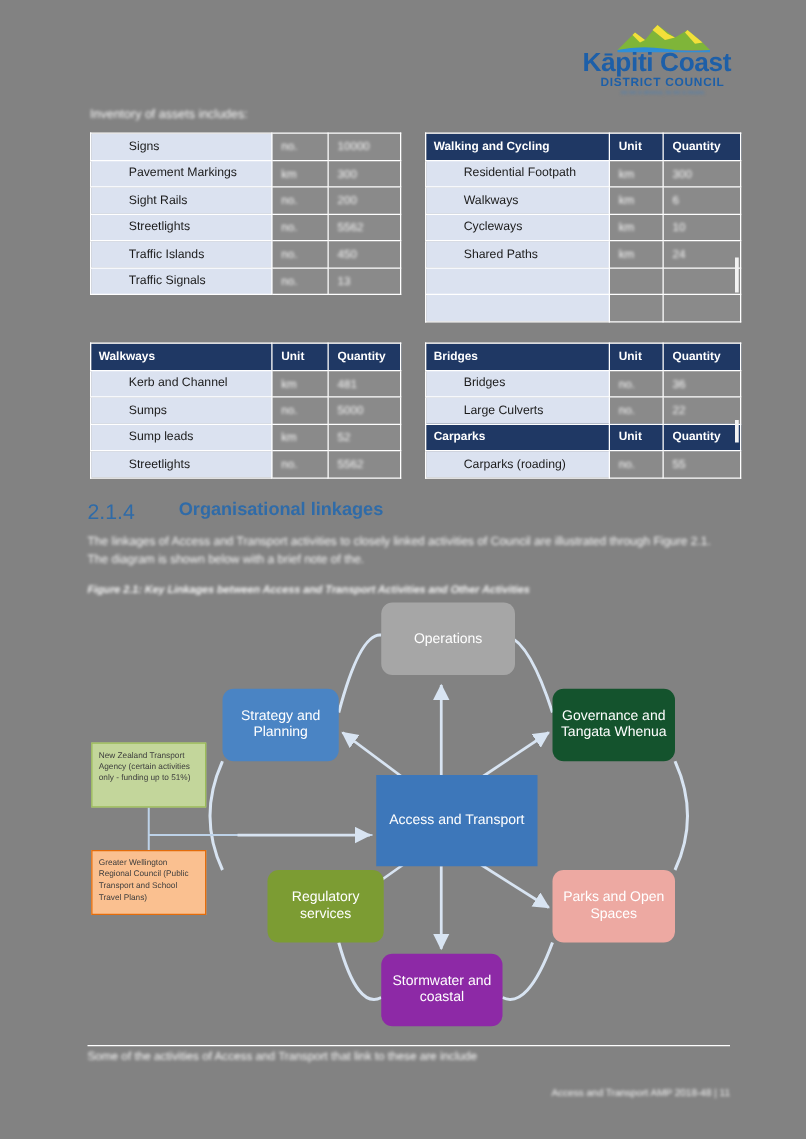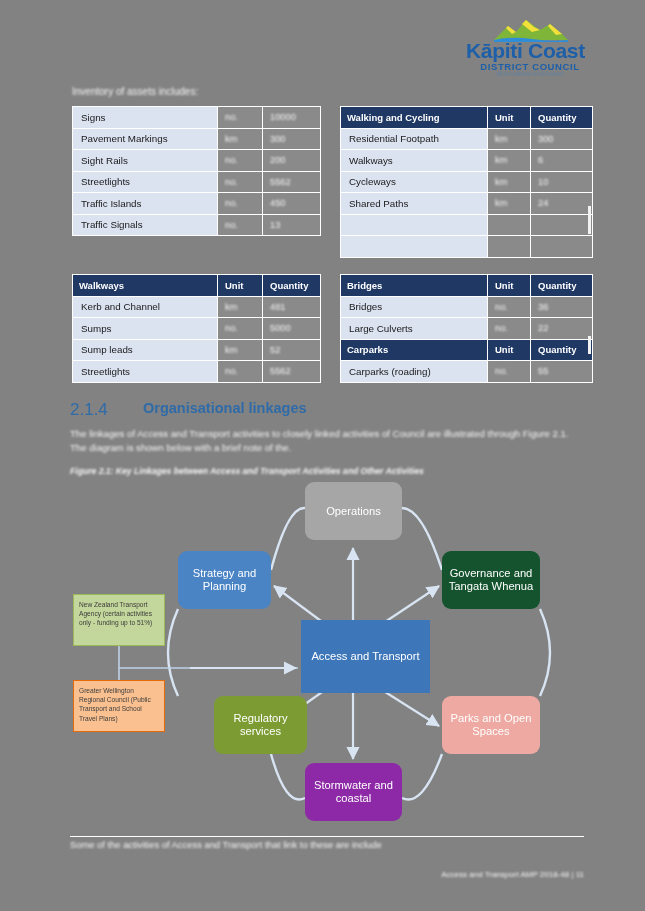--- a/index.html
+++ b/index.html
@@ -102,21 +102,21 @@
     font-size: 9.5px;
     text-align: left;
     padding-left: 6px;
   }
   .tbl th.c-unit, .tbl th.c-qty {
     padding-left: 7px;
   }
   .tbl td.label {
     background: #dbe2f0;
     color: #1a1a1a;
-    padding-left: 8px;
+    padding-left: 30px;
     font-size: 9.8px;
   }
   .tbl td.label.empty { padding-left: 0; }
   .tbl td.val {
     background: #8a8a8a;
     color: #ffffff;
     padding-left: 7px;
     font-size: 9.3px;
   }
   .tbl td.val .blur { display: inline-block; }
@@ -189,21 +189,21 @@
     align-items: center;
     justify-content: center;
     text-align: center;
     color: #ffffff;
     font-size: 11.2px;
     line-height: 13px;
     box-sizing: border-box;
   }
   .node.sq { border-radius: 0; }
 
-  #n-operations { left: 245px; top: 4px;  width: 97px; height: 58px; background: #a6a6a6; }
+  #n-operations { left: 245px; top: 4px;  width: 107px; height: 58px; background: #a6a6a6; }
   #n-governance { left: 382px; top: 73px; width: 98px; height: 58px; background: #14532d; }
   #n-parks      { left: 382px; top: 218px;width: 98px; height: 58px; background: #eda9a2; }
   #n-stormwater { left: 245px; top: 285px;width: 97px; height: 58px; background: #8d29a6; }
   #n-regulatory { left: 118px; top: 218px;width: 93px; height: 58px; background: #7c9c33; margin-left: 36px; }
   #n-strategy   { left: 118px; top: 73px; width: 93px; height: 58px; background: #4a84c4; }
   #n-centre     { left: 241px; top: 142px;width: 129px;height: 73px; background: #3d77ba; }
 
   .callout {
     position: absolute;
     font-size: 6.6px;

